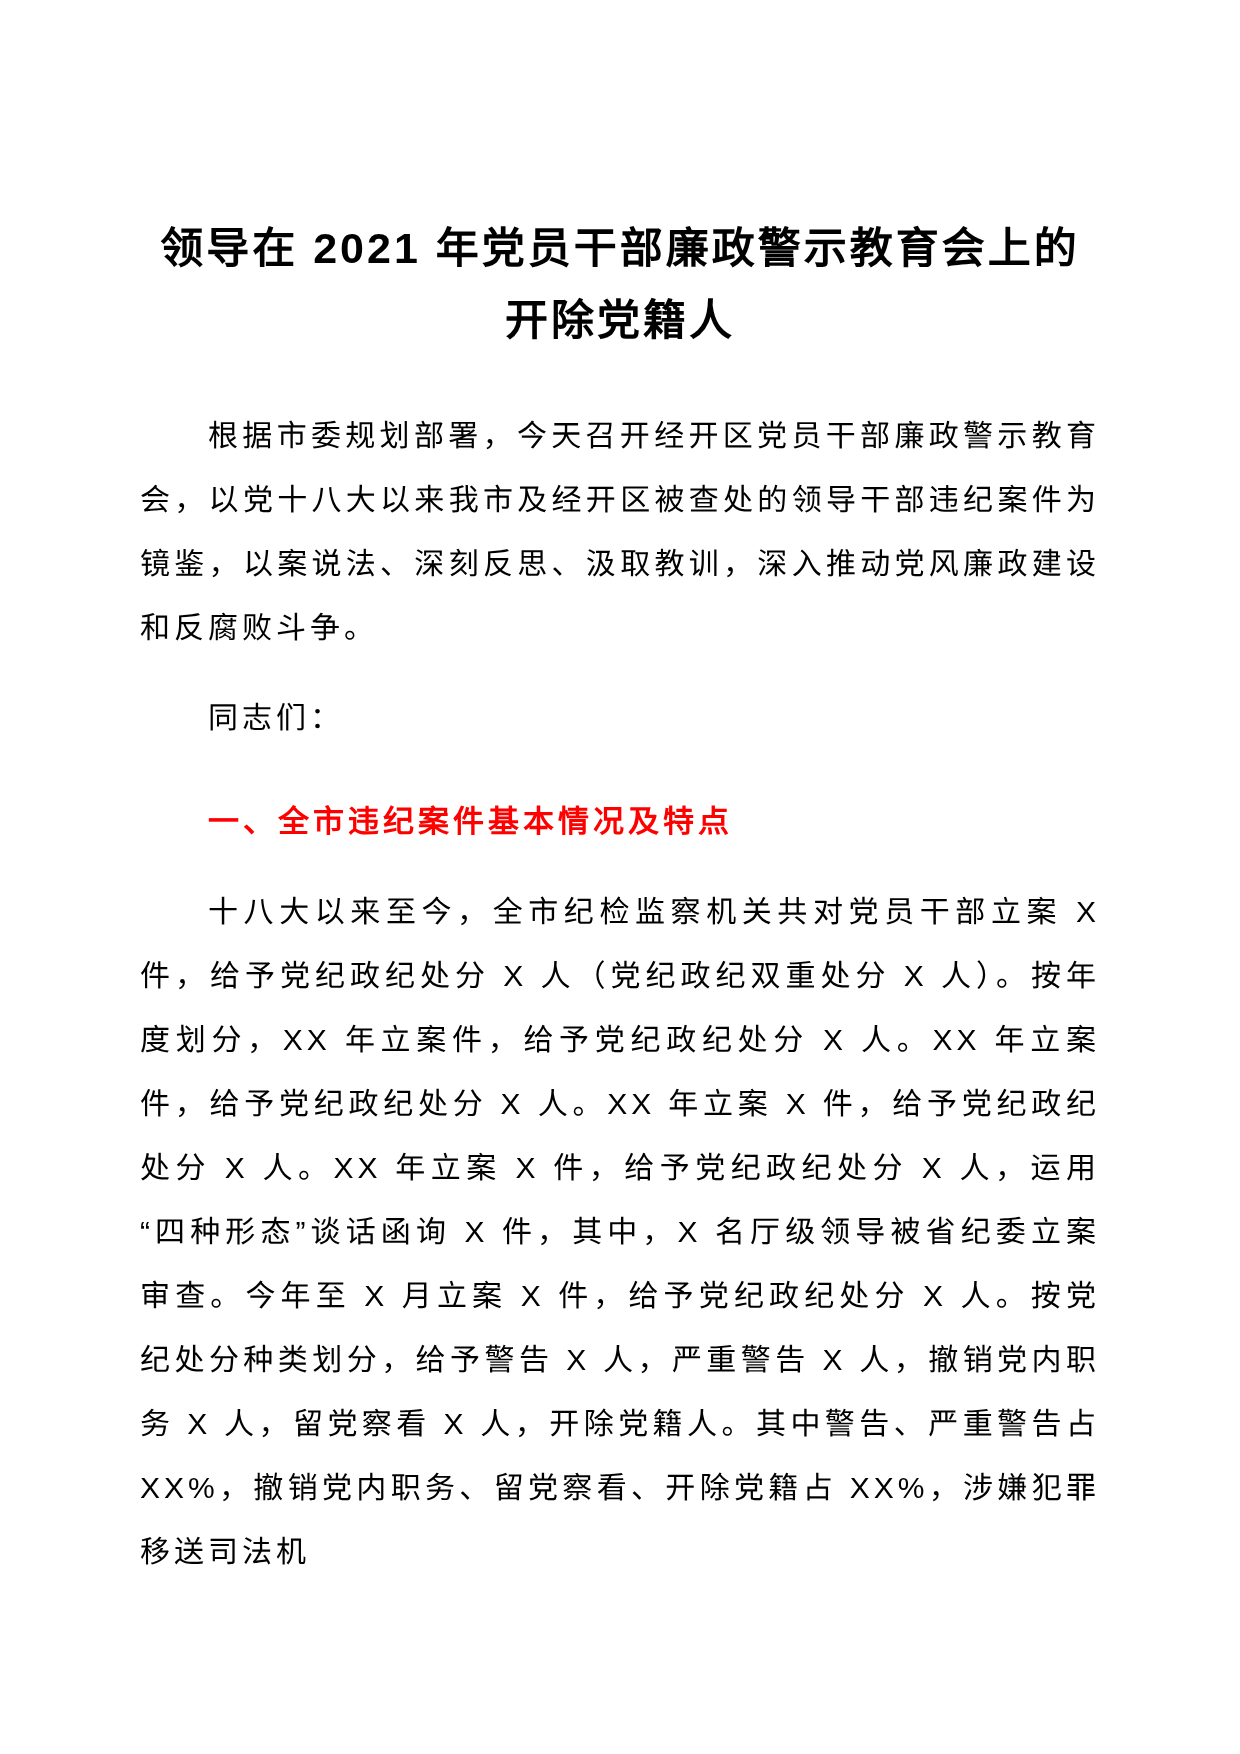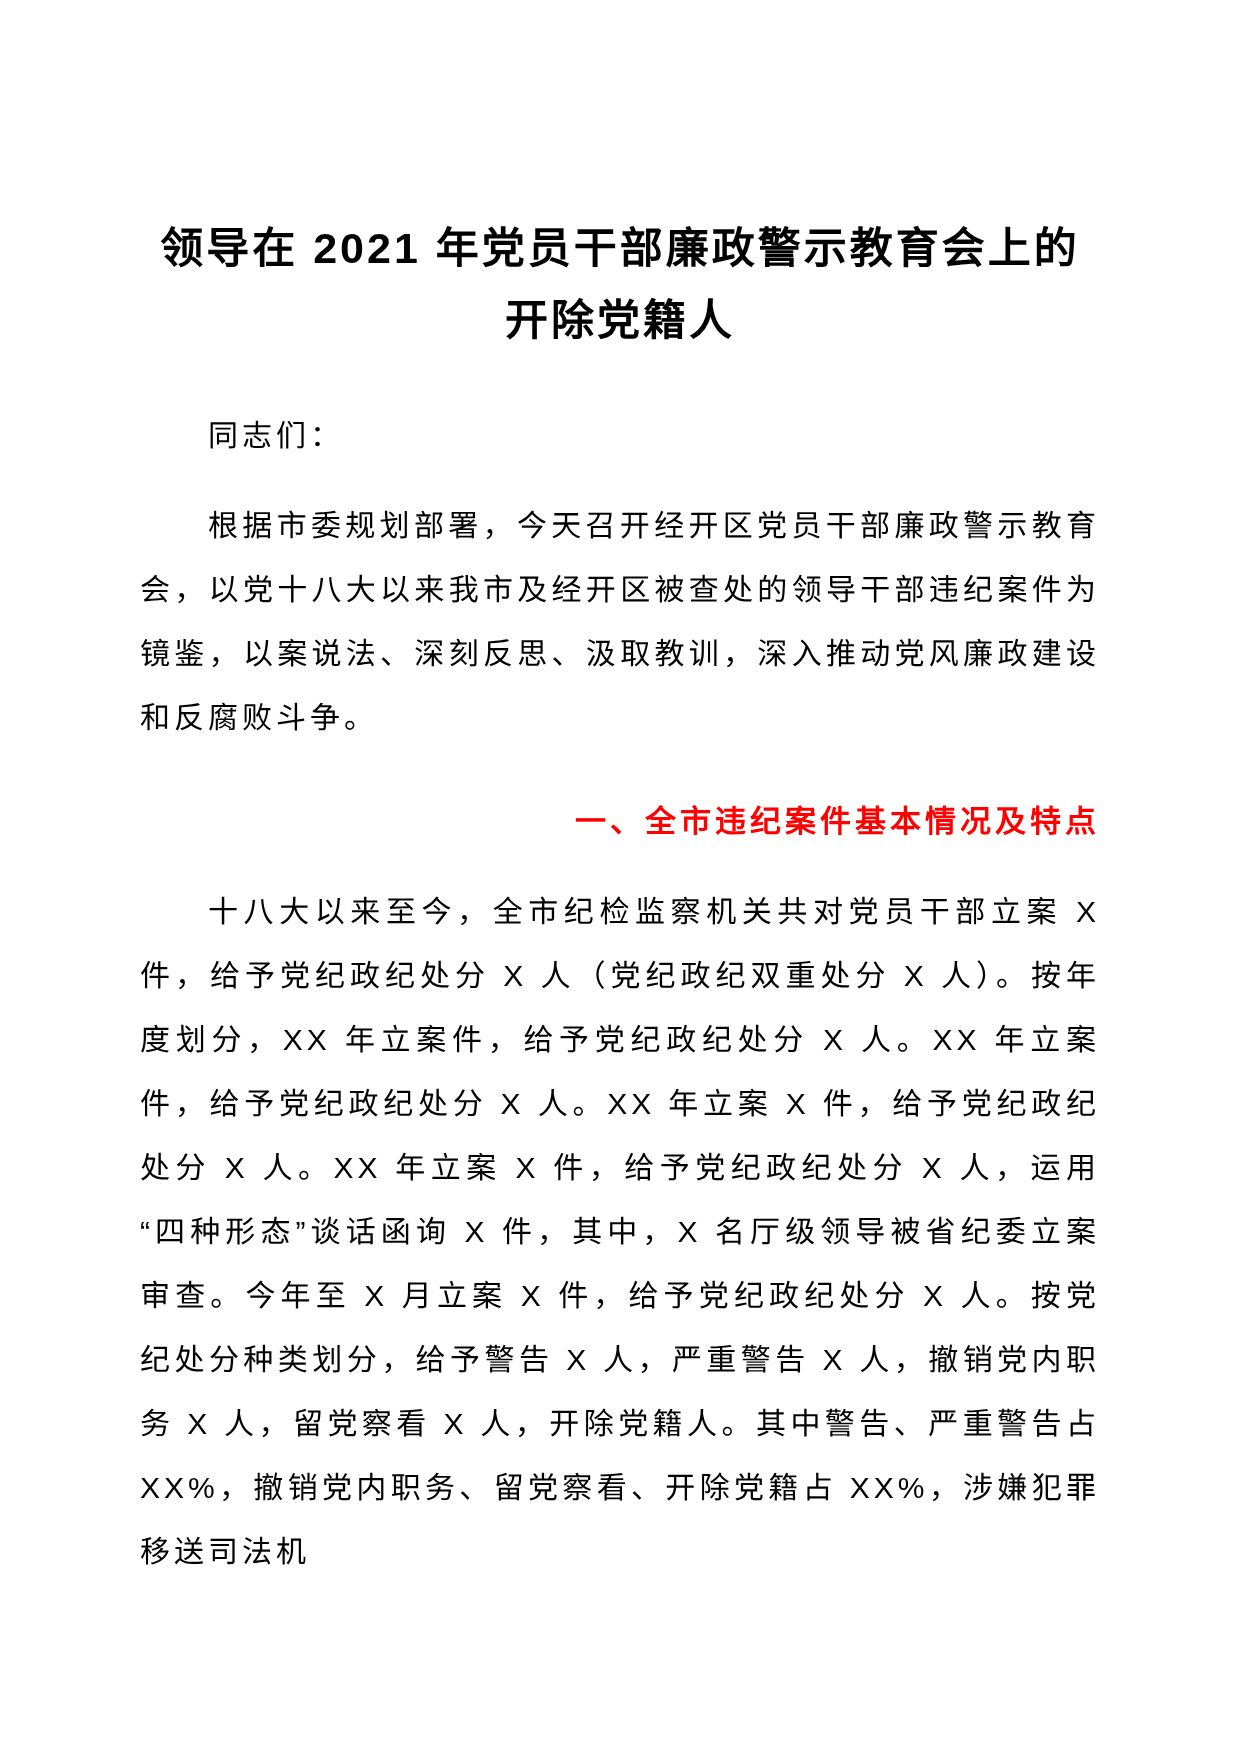--- a/index.html
+++ b/index.html
@@ -45,34 +45,33 @@
     color: #000000;
   }
   .section-heading {
     margin: 40px 0 26px 0;
     font-size: 31px;
     font-weight: 700;
     line-height: 64px;
     letter-spacing: 4px;
     text-indent: 68px;
     color: var(--heading-color, #ff0000);
-    text-align: right;
   }
 </style>
 </head>
 <body>
 
 <div class="page">
   <h1 class="doc-title">
     <span class="title-line">领导在 2021 年党员干部廉政警示教育会上的</span>
     <span class="title-line">开除党籍人</span>
   </h1>
 
   <div class="doc-body">
+    <p class="para">根据市委规划部署，今天召开经开区党员干部廉政警示教育会，以党十八大以来我市及经开区被查处的领导干部违纪案件为镜鉴，以案说法、深刻反思、汲取教训，深入推动党风廉政建设和反腐败斗争。</p>
+
     <p class="para">同志们：</p>
-
-    <p class="para">根据市委规划部署，今天召开经开区党员干部廉政警示教育会，以党十八大以来我市及经开区被查处的领导干部违纪案件为镜鉴，以案说法、深刻反思、汲取教训，深入推动党风廉政建设和反腐败斗争。</p>
 
     <h2 class="section-heading">一、全市违纪案件基本情况及特点</h2>
 
     <p class="para">十八大以来至今，全市纪检监察机关共对党员干部立案 X 件，给予党纪政纪处分 X 人（党纪政纪双重处分 X 人）。按年度划分，XX 年立案件，给予党纪政纪处分 X 人。XX 年立案件，给予党纪政纪处分 X 人。XX 年立案 X 件，给予党纪政纪处分 X 人。XX 年立案 X 件，给予党纪政纪处分 X 人，运用“四种形态”谈话函询 X 件，其中，X 名厅级领导被省纪委立案审查。今年至 X 月立案 X 件，给予党纪政纪处分 X 人。按党纪处分种类划分，给予警告 X 人，严重警告 X 人，撤销党内职务 X 人，留党察看 X 人，开除党籍人。其中警告、严重警告占 XX%，撤销党内职务、留党察看、开除党籍占 XX%，涉嫌犯罪移送司法机</p>
   </div>
 </div>
 
 </body></html>

